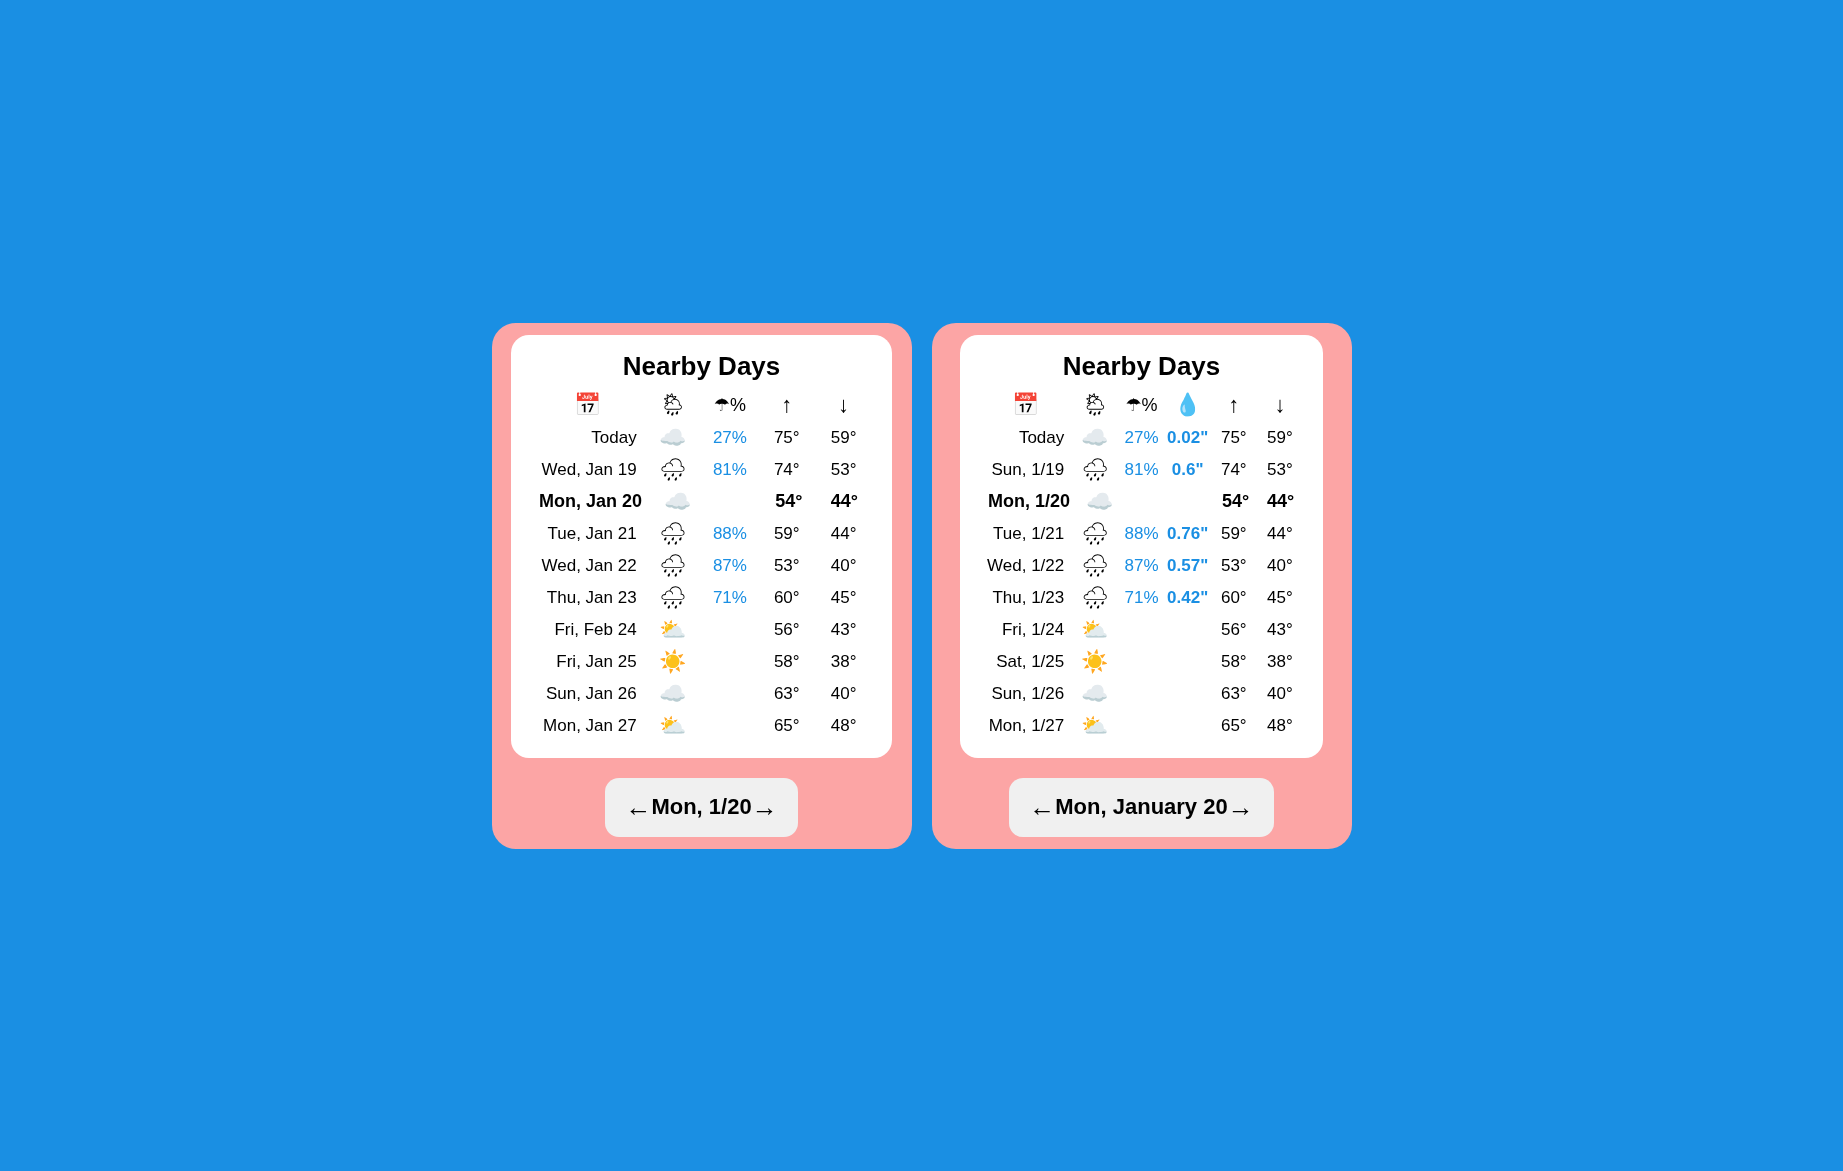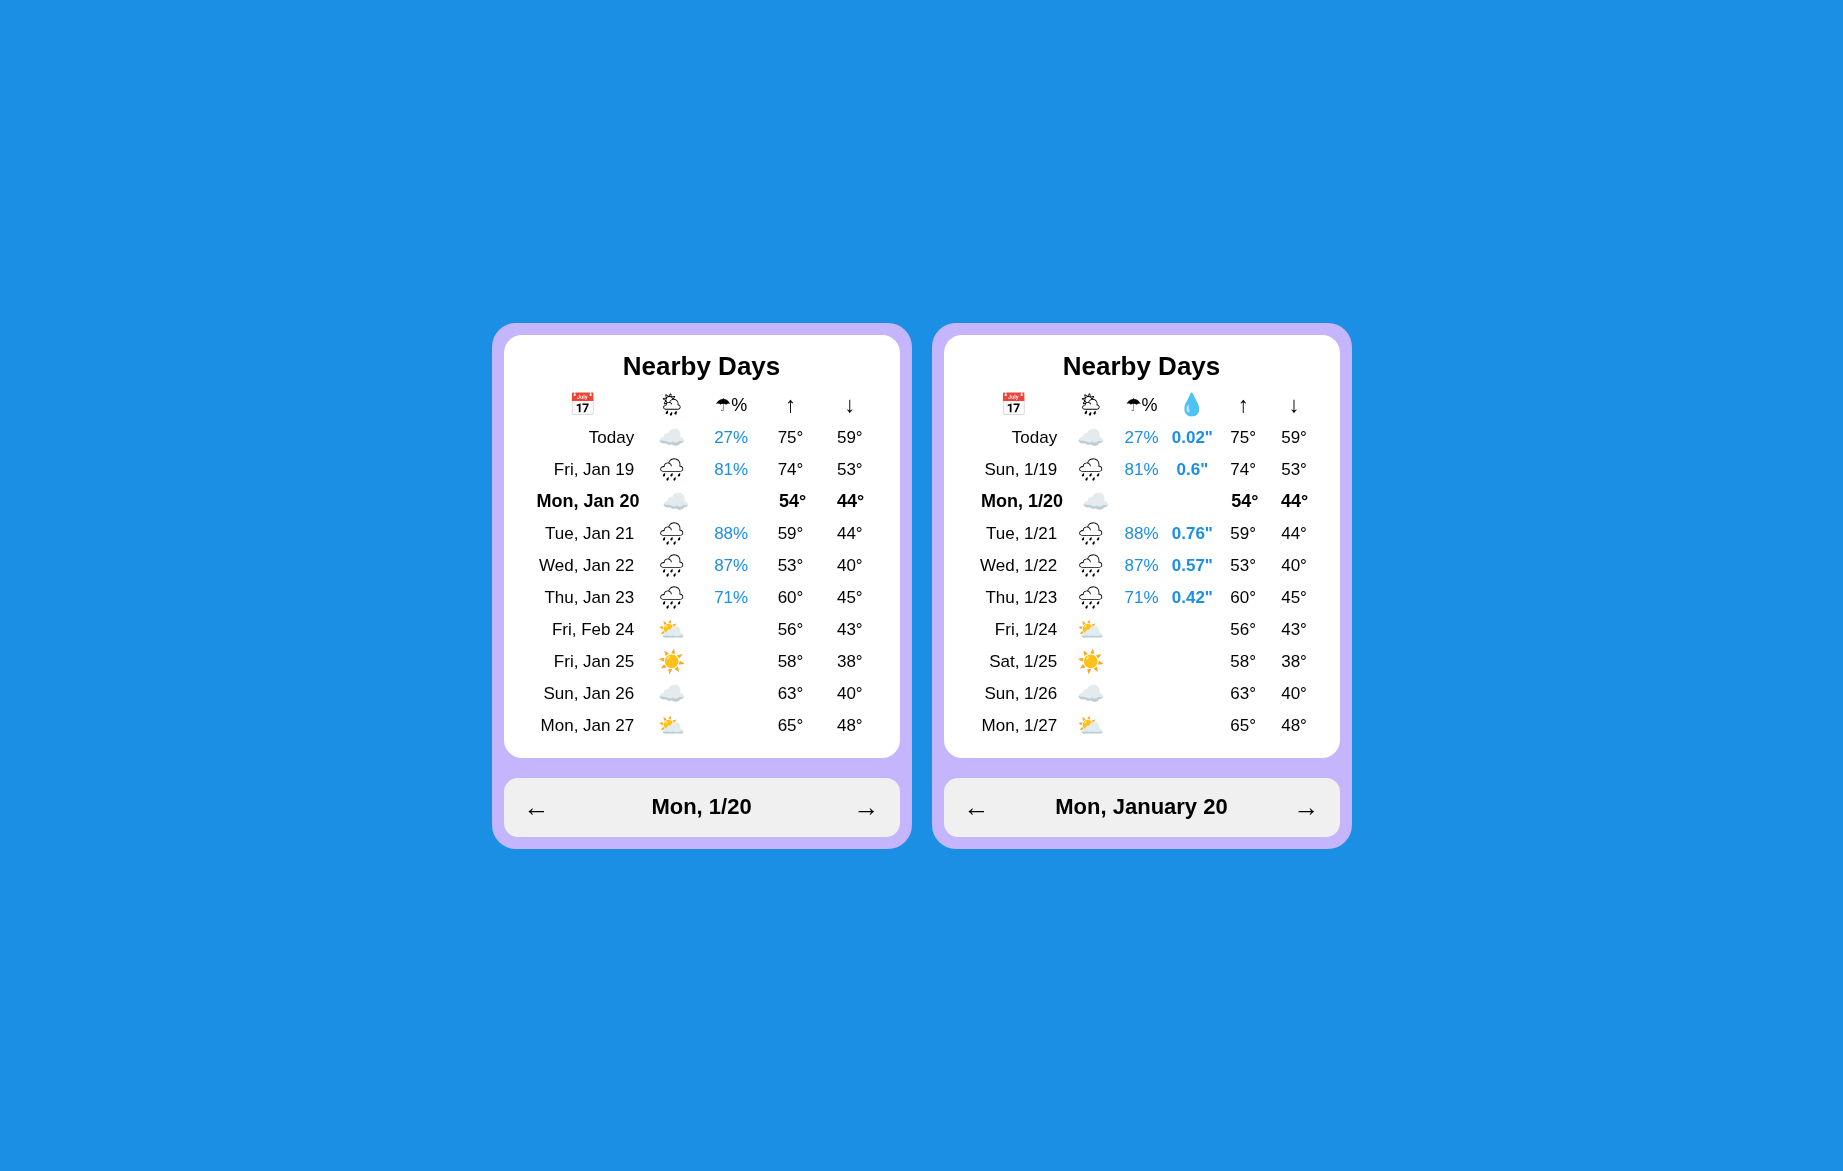--- a/index.html
+++ b/index.html
@@ -7,27 +7,28 @@
       background: #1a8fe3;
       display: flex;
       justify-content: center;
       align-items: center;
       min-height: 100vh;
       font-family: -apple-system, BlinkMacSystemFont, 'Helvetica Neue', Arial, sans-serif;
       padding: 20px;
       gap: 20px;
     }
     .widget {
-      background: #c4b5fd;
+      background: #fca5a5;
       border-radius: 24px;
       padding: 12px;
       display: flex;
       flex-direction: column;
       gap: 20px;
       width: 420px;
+      align-items: center;
     }
     .card {
       background: white;
       border-radius: 18px;
       padding: 16px 20px;
       flex: 1;
     }
     .card-title {
       text-align: center;
       font-size: 26px;
@@ -148,21 +149,21 @@
 
     <div id="widget1-rows">
         <div class="data-row no-precip">
           <div class="day-label">Today</div>
           <div class="weather-icon">☁️</div>
           <div class="precip-pct">27%</div>
           <div class="temp-hi">75°</div>
           <div class="temp-lo">59°</div>
         </div>
         <div class="data-row no-precip">
-          <div class="day-label">Fri, Jan 19</div>
+          <div class="day-label">Wed, Jan 19</div>
           <div class="weather-icon">🌧</div>
           <div class="precip-pct">81%</div>
           <div class="temp-hi">74°</div>
           <div class="temp-lo">53°</div>
         </div>
         <div class="data-row no-precip bold-row">
           <div class="day-label">Mon, Jan 20</div>
           <div class="weather-icon">☁️</div>
           <div class="precip-pct"></div>
           <div class="temp-hi">54°</div>

